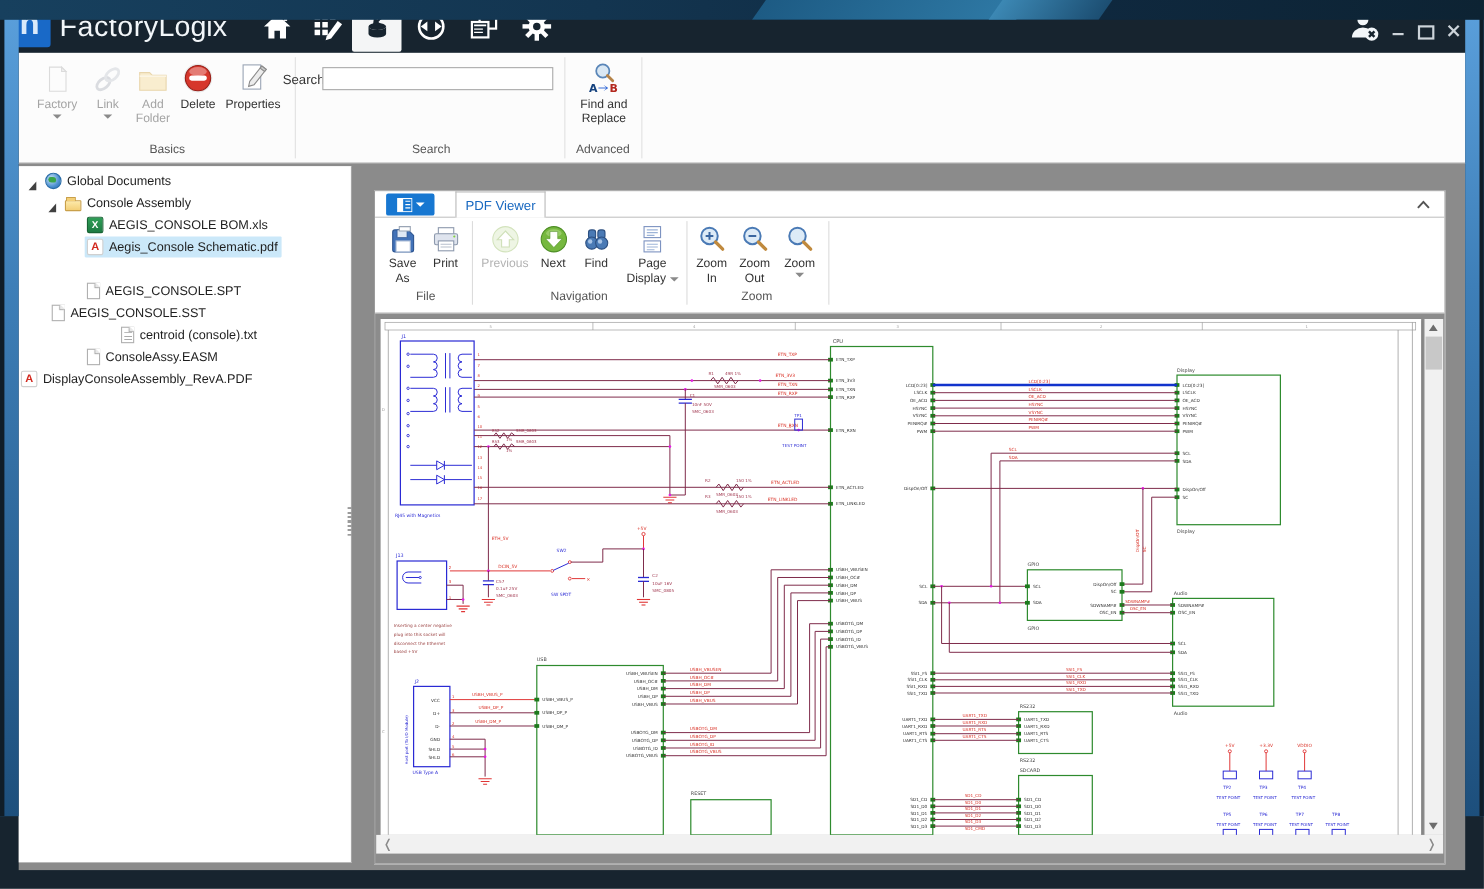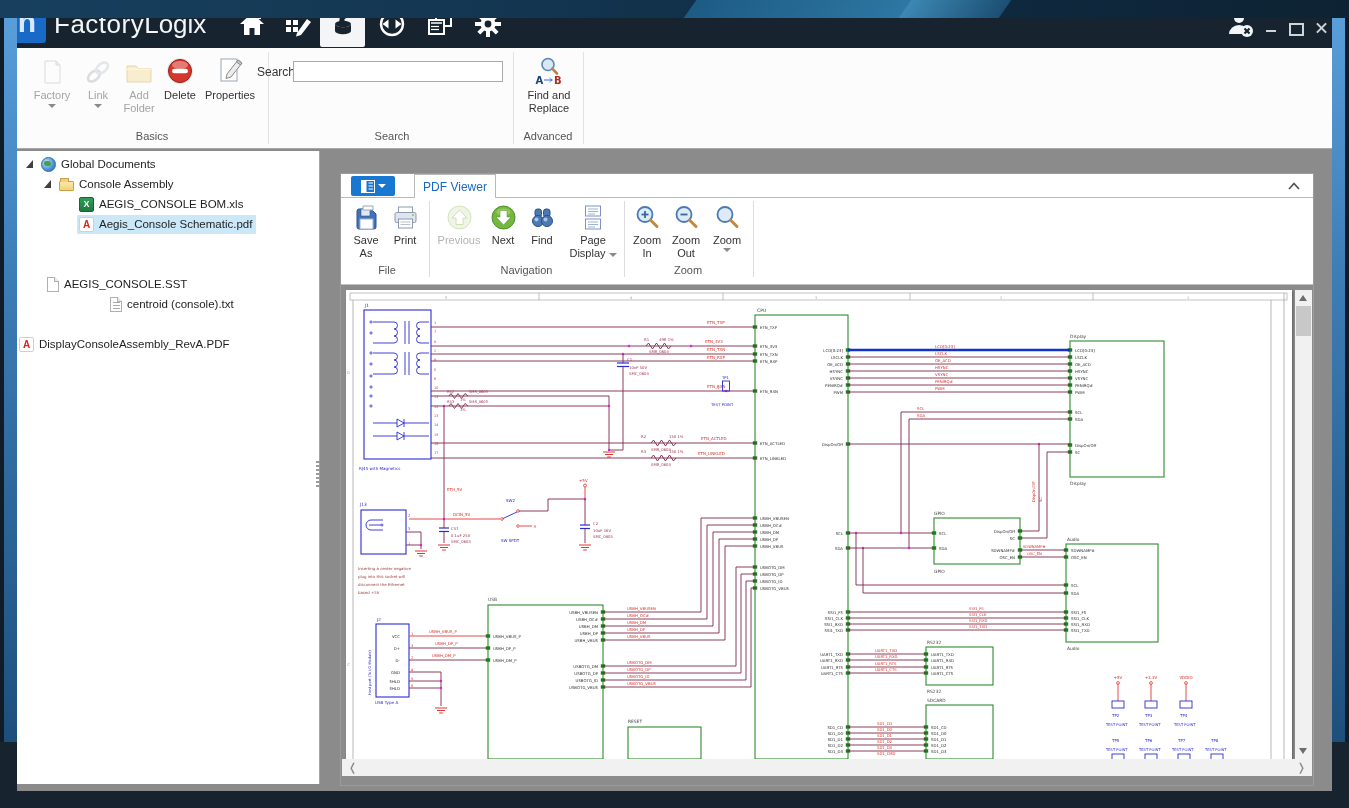--- a/index.html
+++ b/index.html
@@ -52,21 +52,21 @@
     border-top:4px solid #8a8a8a;display:inline-block;}
   #search-label{left:240px;top:17px;font-size:12px;color:#333;}
   #search-input{left:276px;top:13px;width:200px;height:19px;border:1px solid #a9a9a9;background:#fff;
     font-size:12px;padding:0 4px;outline:none;font-family:"Liberation Sans",sans-serif;}
 
   
   #content{left:17px;top:148px;width:1315px;height:642px;background:#8b8b8b;border-top:1px solid #a8a8a8;}
 
   
   #tree-panel{left:0;top:2px;width:302px;height:633px;background:#fff;border-right:1px solid #a5a5a5;}
-  .trow{position:absolute;height:20px;display:flex;align-items:center;font-size:11.5px;color:#1e1e1e;width:100%;}
+  .trow{position:absolute;height:20px;display:flex;align-items:flex-end;font-size:11.5px;color:#1e1e1e;width:100%;}
   .twisty{width:10px;height:10px;margin-right:4px;flex:none;display:inline-block;}
   .hl{display:flex;align-items:center;padding:2px 4px 2px 2px;border-radius:1px;}
   .selected .hl{background:#cbe8f9;}
   .ticon{width:15px;height:15px;margin-right:5px;flex:none;position:relative;display:inline-block;}
   .ticon.globe{border-radius:50%;background:radial-gradient(circle at 35% 35%,#cfe8f8,#4b8fd0 60%,#2a6ca9);border:1px solid #2a6da8;box-sizing:border-box;}
   .ticon.globe::after{content:"";position:absolute;left:2px;top:3px;width:7px;height:5px;background:#3aa54a;border-radius:2px 3px 2px 3px;}
   .ticon.folder{height:10px;margin-top:4px;background:linear-gradient(#fde9a9,#f3cf77);border:1px solid #c9a04a;box-sizing:border-box;border-radius:1px;}
   .ticon.folder::before{content:"";position:absolute;left:0;top:-4px;width:7px;height:3px;background:#f3cf77;border:1px solid #c9a04a;border-bottom:none;border-radius:1px 1px 0 0;}
   .ticon.excel{background:linear-gradient(#2f9e57,#1d7a42);border:1px solid #176434;border-radius:2px;box-sizing:border-box;}
   .ticon.excel::after{content:"X";position:absolute;left:0;right:0;top:1px;text-align:center;color:#fff;font-size:9px;font-weight:bold;}
@@ -305,30 +305,42 @@
           <span class="ticon excel"></span>
       <span>AEGIS_CONSOLE BOM.xls</span>
         </span>
     </div>
     <div class="trow selected" style="top:63px;padding-left:60px;">
       <span class="hl">
           <span class="ticon pdf"></span>
       <span>Aegis_Console Schematic.pdf</span>
         </span>
     </div>
+    <div class="trow" style="top:103px;padding-left:60px;">
+      <span class="hl">
+          <span class="ticon file"></span>
+      <span>AEGIS_CONSOLE.SPT</span>
+        </span>
+    </div>
     <div class="trow" style="top:123px;padding-left:28px;">
       <span class="hl">
           <span class="ticon file"></span>
       <span>AEGIS_CONSOLE.SST</span>
         </span>
     </div>
     <div class="trow" style="top:143px;padding-left:91px;">
       <span class="hl">
           <span class="ticon txt"></span>
       <span>centroid (console).txt</span>
+        </span>
+    </div>
+    <div class="trow" style="top:163px;padding-left:60px;">
+      <span class="hl">
+          <span class="ticon file"></span>
+      <span>ConsoleAssy.EASM</span>
         </span>
     </div>
     <div class="trow" style="top:183px;">
       <span class="hl">
           <span class="ticon pdf"></span>
       <span>DisplayConsoleAssembly_RevA.PDF</span>
         </span>
     </div>
   </div>
   <div id="splitter-grip" class="abs"></div>

